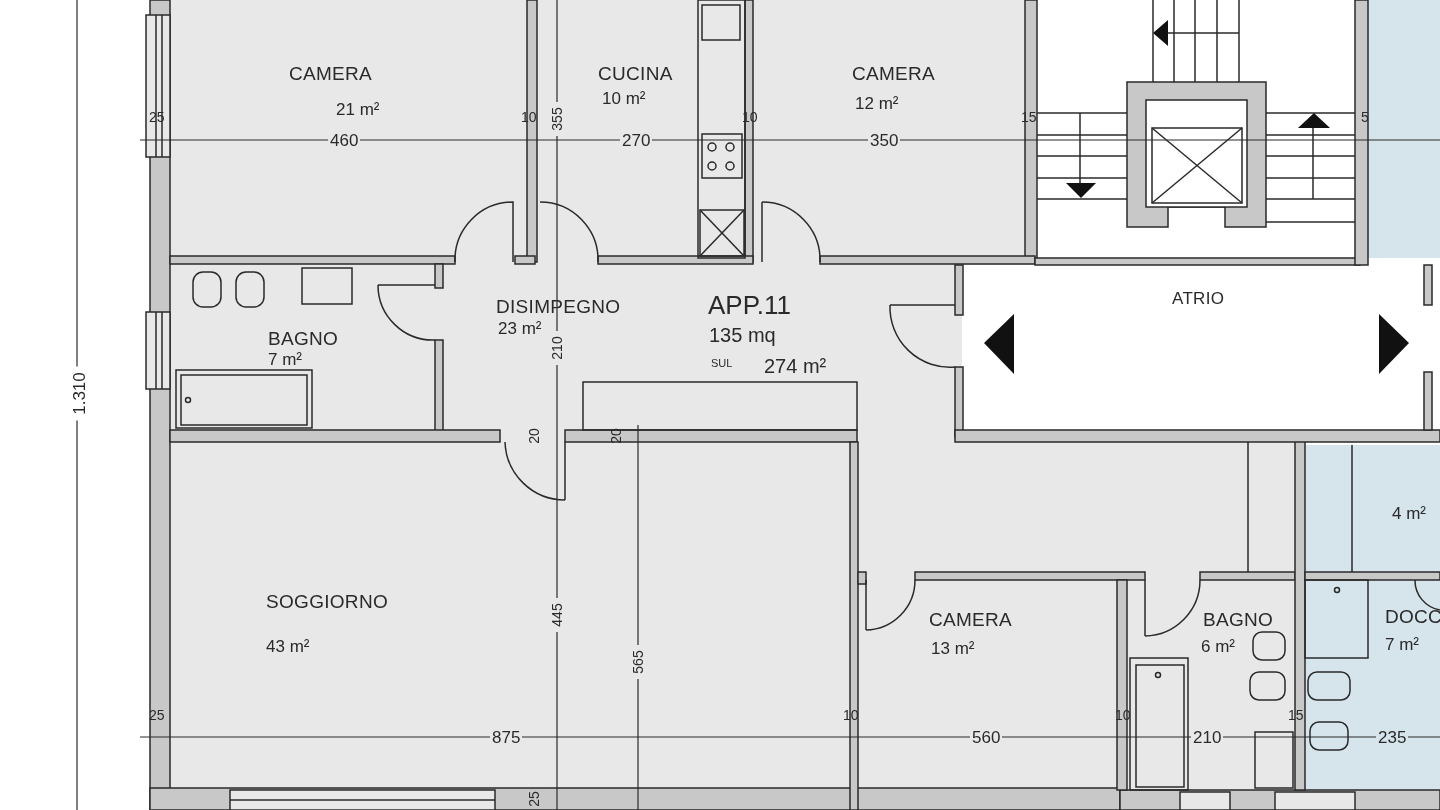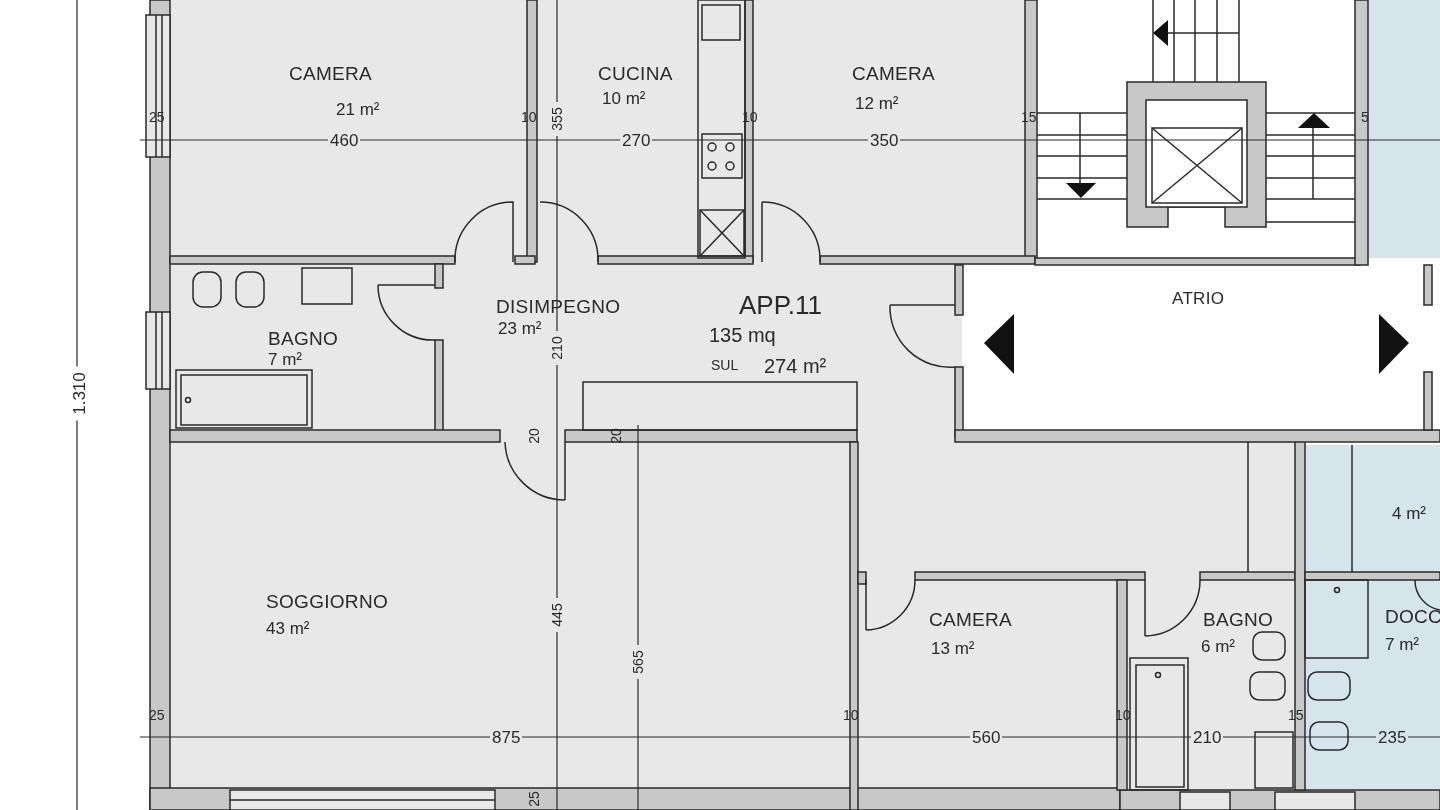--- a/index.html
+++ b/index.html
@@ -205,29 +205,29 @@
 
 <div class="lbl room-name" style="left:852px;top:64px;">CAMERA</div>
 <div class="lbl room-area" style="left:855px;top:95px;">12 m²</div>
 
 <div class="lbl room-name" style="left:268px;top:329px;">BAGNO</div>
 <div class="lbl room-area" style="left:268px;top:351px;">7 m²</div>
 
 <div class="lbl room-name" style="left:496px;top:297px;">DISIMPEGNO</div>
 <div class="lbl room-area" style="left:498px;top:320px;">23 m²</div>
 
-<div class="lbl app-title" style="left:739px;top:292px;">APP.11</div>
+<div class="lbl app-title" style="left:708px;top:292px;">APP.11</div>
 <div class="lbl app-sub" style="left:709px;top:325px;">135 mq</div>
-<div class="lbl" style="left:711px;top:358px;font-size:14px;">SUL</div>
+<div class="lbl" style="left:711px;top:358px;font-size:11px;">SUL</div>
 <div class="lbl app-sub" style="left:764px;top:356px;">274 m²</div>
 
 <div class="lbl room-name" style="left:1172px;top:290px;font-size:17px;">ATRIO</div>
 
 <div class="lbl room-name" style="left:266px;top:592px;">SOGGIORNO</div>
-<div class="lbl room-area" style="left:266px;top:620px;">43 m²</div>
+<div class="lbl room-area" style="left:266px;top:638px;">43 m²</div>
 
 <div class="lbl room-name" style="left:929px;top:610px;">CAMERA</div>
 <div class="lbl room-area" style="left:931px;top:640px;">13 m²</div>
 
 <div class="lbl room-name" style="left:1203px;top:610px;">BAGNO</div>
 <div class="lbl room-area" style="left:1201px;top:638px;">6 m²</div>
 
 <div class="lbl room-name" style="left:1385px;top:607px;">DOCCIA</div>
 <div class="lbl room-area" style="left:1385px;top:636px;">7 m²</div>
 <div class="lbl room-area" style="left:1392px;top:505px;">4 m²</div>

